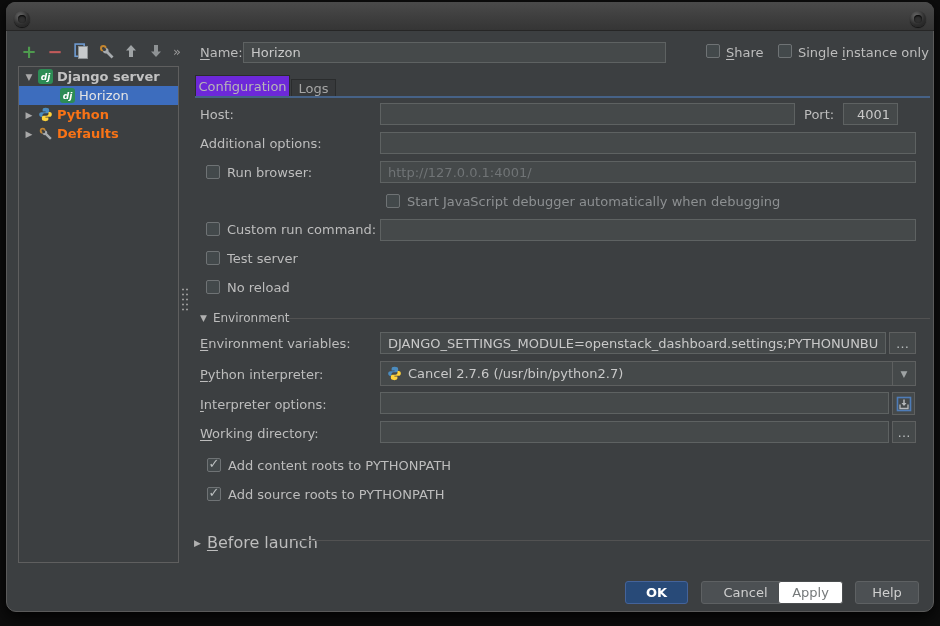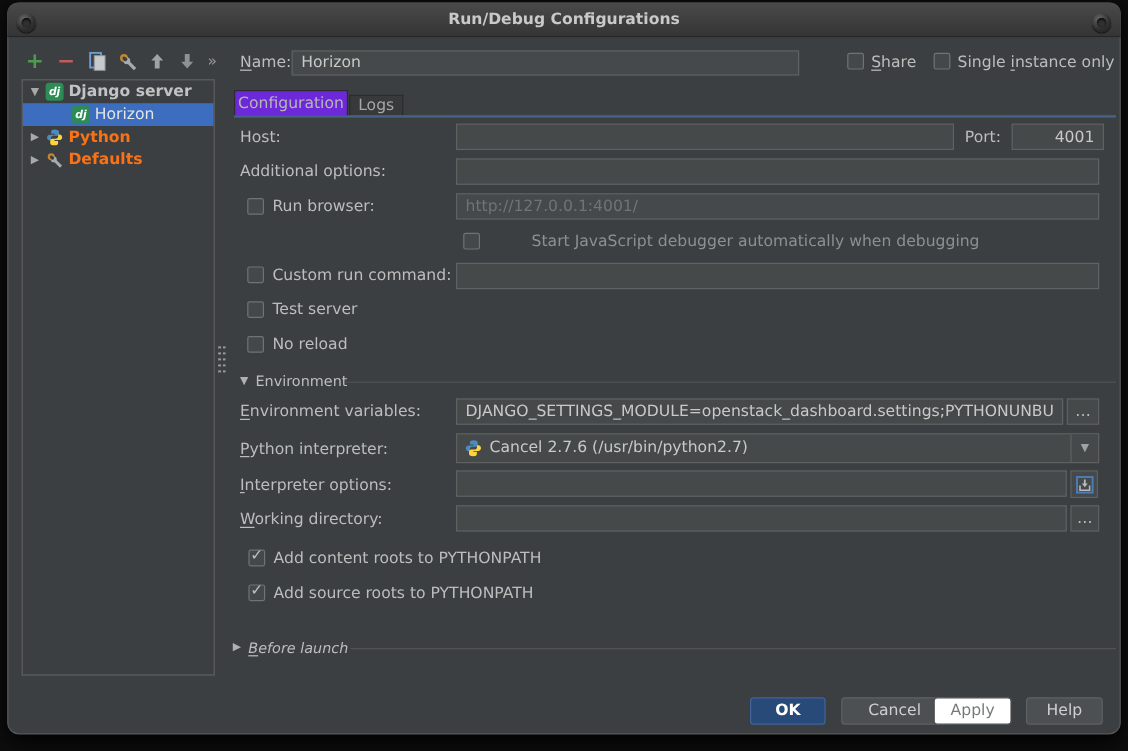--- a/index.html
+++ b/index.html
@@ -27,21 +27,21 @@
   .orb {
     position:absolute; top:9px; width:16px; height:16px; border-radius:50%;
     background:radial-gradient(circle at 38% 32%, #6a6a6a, #2f2f2f 55%, #1d1d1d);
     box-shadow:0 1px 1px rgba(0,0,0,.7);
   }
   .orb i {
     position:absolute; left:4px; top:4px; width:8px; height:8px; border-radius:50%;
     background:#303030; box-shadow:inset 0 1px 2px #000; display:block;
   }
   .label { position:absolute; white-space:nowrap; color:#bdbdbd; }
-  .label.dim { color:#8d9092;margin-left:36px; }
+  .label.dim { color:#8d9092; }
   .field {
     position:absolute; background:#45494a; border:1px solid #5e6262;
     display:flex; align-items:center; padding:0 7px; color:#c9c9c9;
     overflow:hidden; white-space:nowrap;
   }
   .field .ftext { overflow:hidden; white-space:nowrap; }
   .field.disabled .ftext { color:#707476; }
   .field.right { justify-content:flex-end; }
   .checkbox {
     position:absolute; width:14px; height:14px; background:#43494b;
@@ -108,21 +108,20 @@
 </head>
 <body>
 
 <div id="stage">
 
   <div class="window"></div>
   <div class="titlebar">
     <span class="orb" style="left:8px;">
         <i></i>
       </span>
-    <div class="title-text">Run/Debug Configurations</div>
     <span class="orb" style="right:8px;">
         <i></i>
       </span>
   </div>
 
   <div class="toolbar-icon" style="left:20px;">
       <span class="glyph-plus">+</span>
     </div>
   <div class="toolbar-icon" style="left:46px;">
       <span class="glyph-minus">−</span>
@@ -206,21 +205,21 @@
   <div class="tab inactive" style="left:291px;top:79px;width:45px;height:17px;">
       <span>Logs</span>
     </div>
   <div class="accent-line" style="left:195px;top:96px;width:735px;"></div>
 
   <span class="label" style="left:200px;top:107px;">Host:</span>
   <div class="field" style="left:380px;top:103px;width:415px;height:22px;">
       <span class="ftext"></span>
     </div>
   <span class="label" style="left:804px;top:107px;">Port:</span>
-  <div class="field right" style="left:843px;top:103px;width:77px;height:22px;">
+  <div class="field right" style="left:843px;top:103px;width:55px;height:22px;">
       <span class="ftext">4001</span>
     </div>
 
   <span class="label" style="left:200px;top:136px;">Additional options:</span>
   <div class="field" style="left:380px;top:132px;width:536px;height:22px;">
       <span class="ftext"></span>
     </div>
 
   <div class="checkbox" style="left:206px;top:165px;"></div>
   <span class="label" style="left:227px;top:165px;">Run browser:</span>
@@ -293,21 +292,21 @@
       <span class="check">✓</span>
     </div>
   <span class="label" style="left:228px;top:458px;">Add content roots to PYTHONPATH</span>
   <div class="checkbox checked" style="left:207px;top:487px;">
       <span class="check">✓</span>
     </div>
   <span class="label" style="left:228px;top:487px;">Add source roots to PYTHONPATH</span>
 
   <div class="sect-head" style="left:194px;top:533px;">
     <span class="sect-arrow">▶</span>
-    <span style="font-size:12px;font-style:italic;"><u>B</u>efore launch</span>
+    <span style="font-size:16px;"><u>B</u>efore launch</span>
   </div>
   <div class="sect-line" style="left:292px;top:540px;width:638px;"></div>
 
   <div class="btn primary" style="left:625px;top:581px;width:63px;">
       <span>OK</span>
     </div>
   <div class="btn" style="left:701px;top:581px;width:89px;">
       <span>Cancel</span>
     </div>
   <div class="btn disabled" style="left:778px;top:581px;width:65px;">

